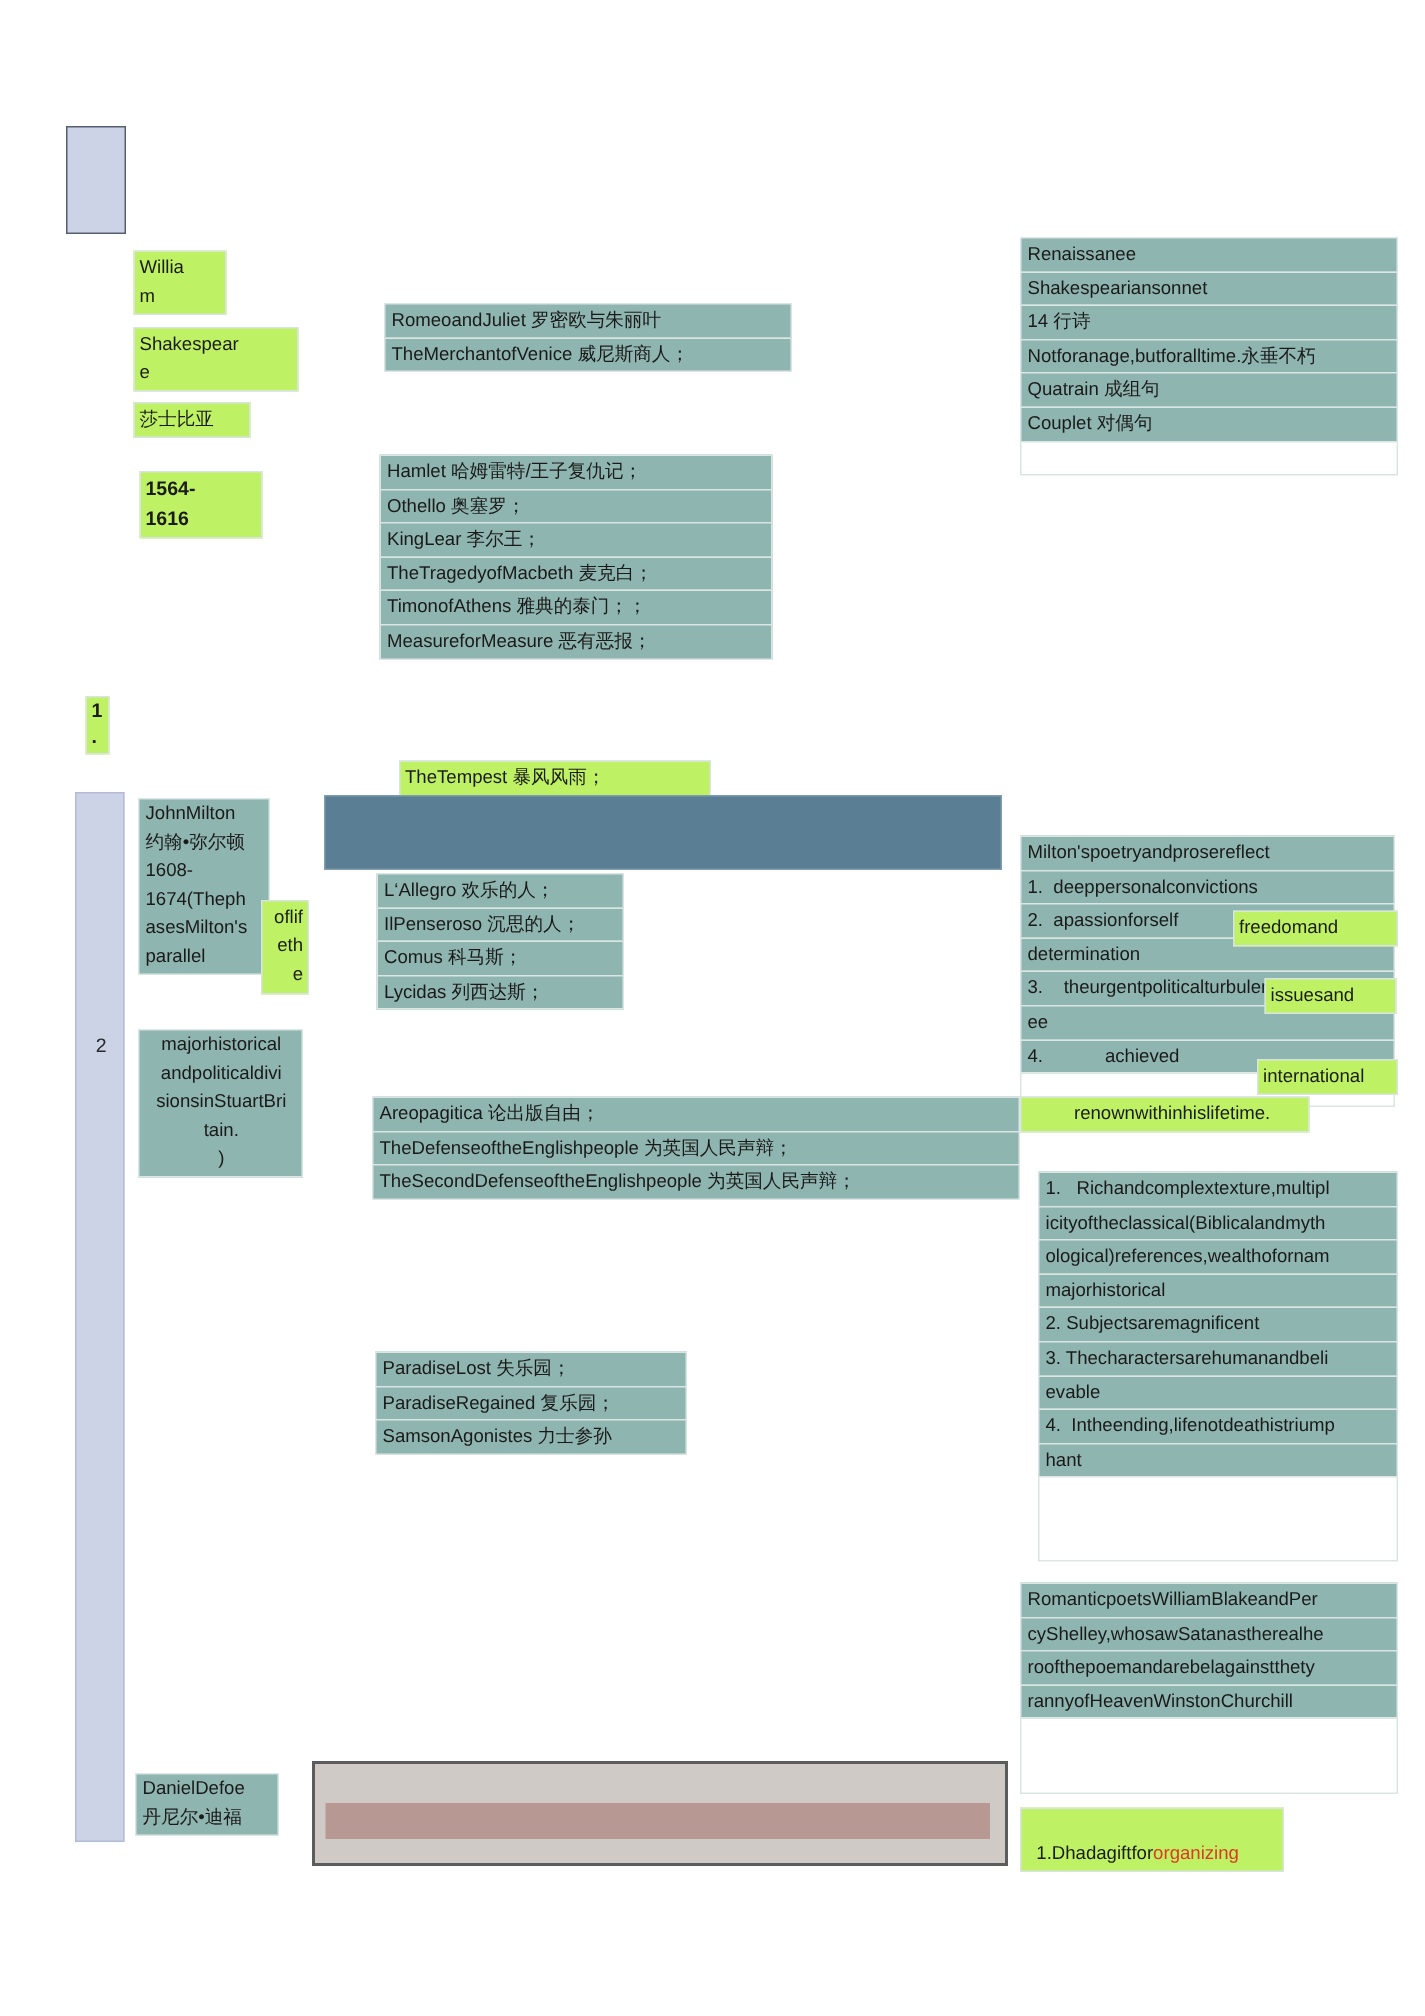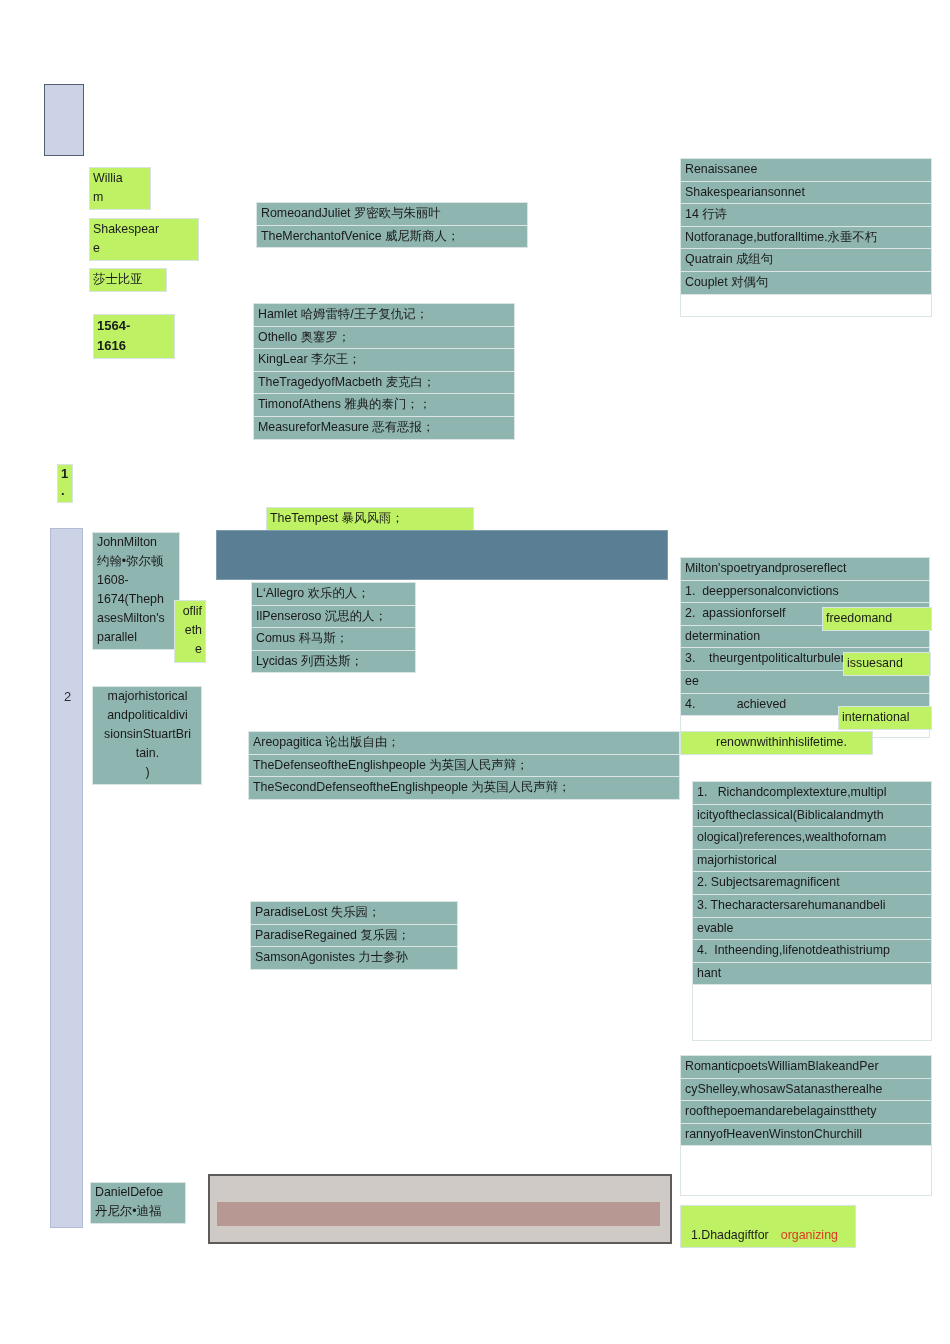--- a/index.html
+++ b/index.html
@@ -73,21 +73,21 @@
   }
   .rosebar {
     background: #b89892;
   }
 
   .rownum {
     font-size: 13px;
     color: #2b2b2b;
     text-align: center;
   }
-  .red { color: #dd3a23; margin-left: 12px; }
+  .red { color: #dd3a23; }
   .nowrapline { white-space: pre; }
 </style>
 </head>
 <body>
 
 <div class="abs lav" style="left:44px; top:84px; width:40px; height:72px;"></div>
 
 <div class="abs hl" style="left:89px; top:167px; width:62px;">Willia
 m</div>
 

